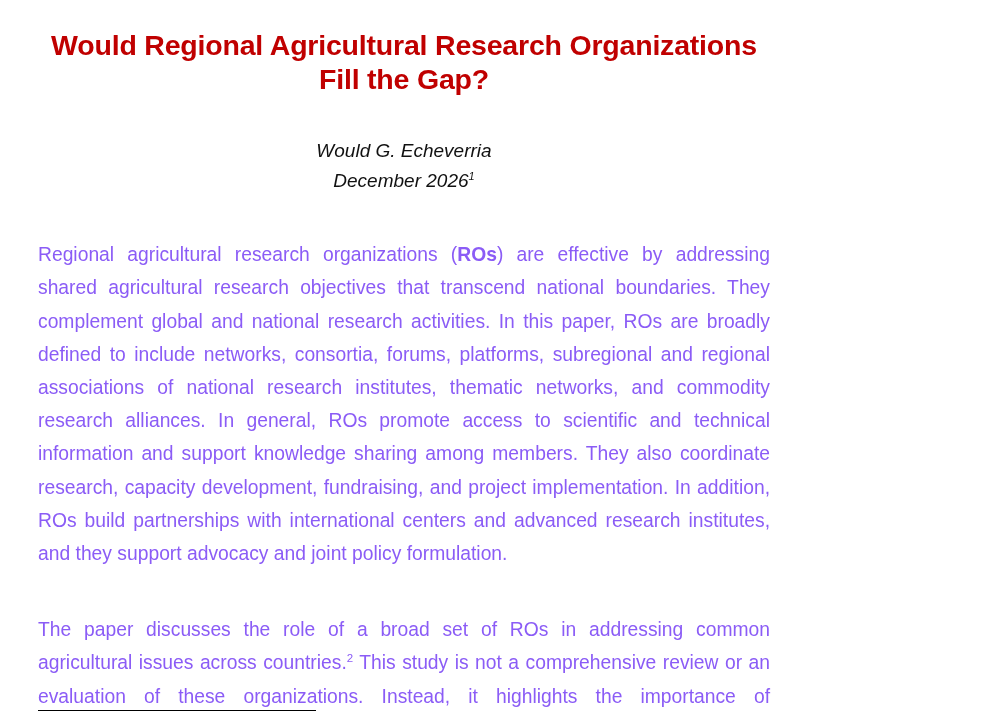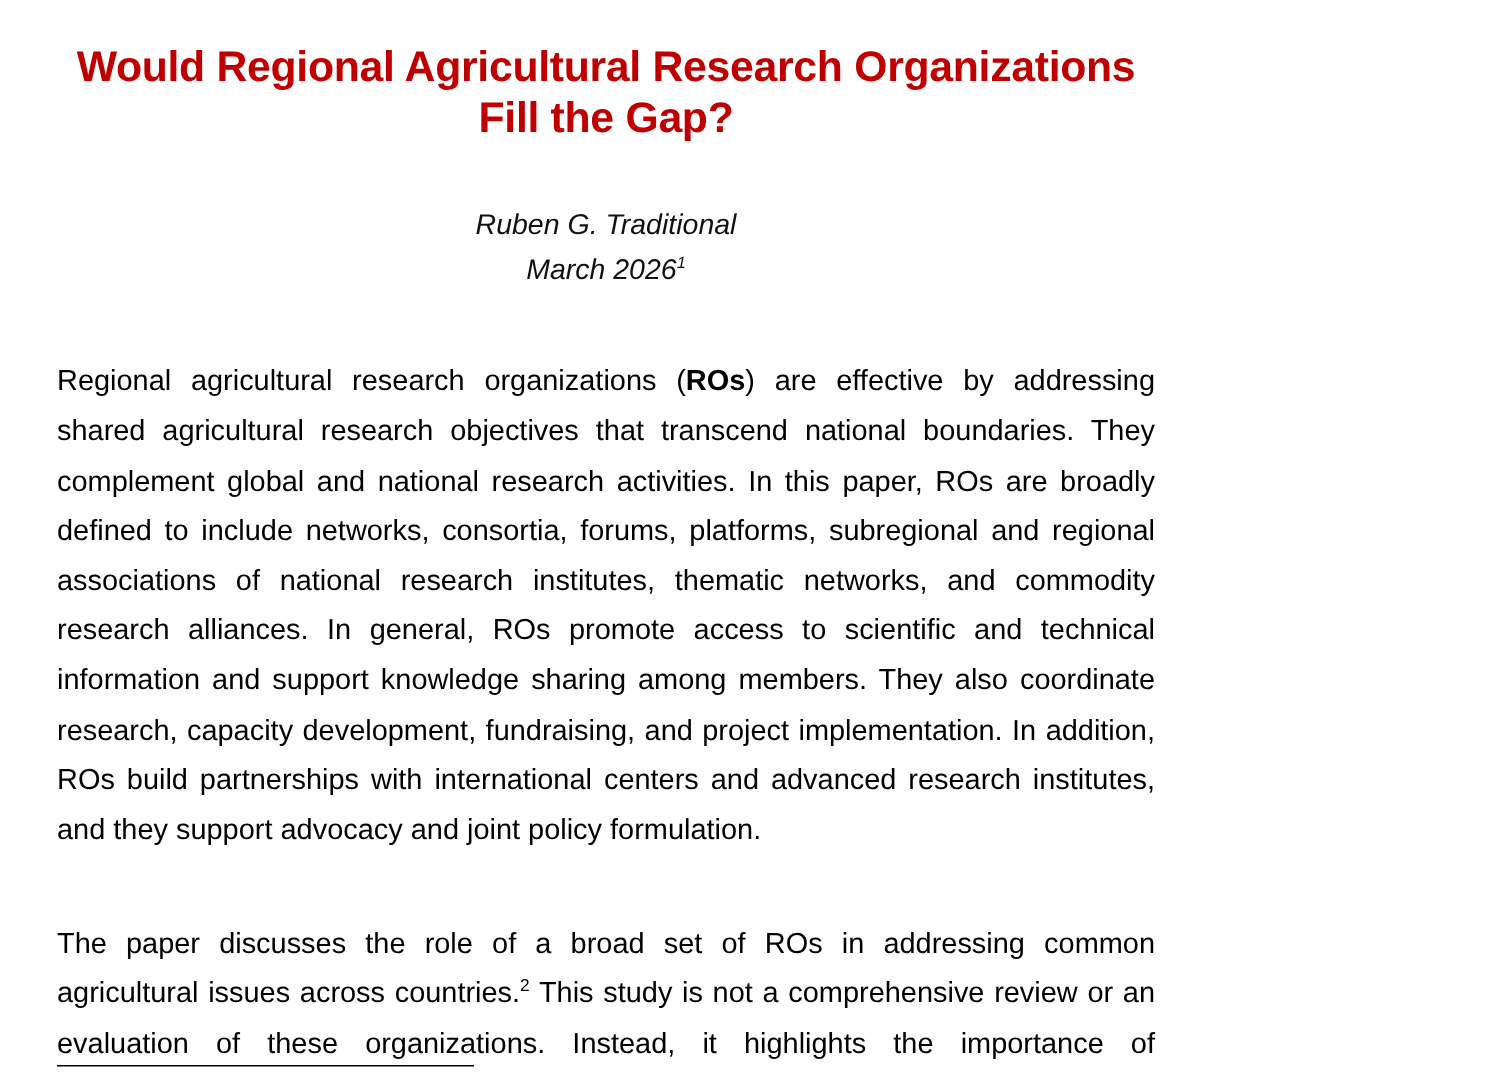--- a/index.html
+++ b/index.html
@@ -48,21 +48,21 @@
   .byline-date sup {
     font-size: 11px;
     vertical-align: super;
     font-style: italic;
   }
   .body-text {
     margin: 0;
     font-size: 19.3px;
     line-height: 1.72;
     text-align: justify;
-    color: #000000;
+    color: #8b5cf6;
     hyphens: none;
   }
   .para-1 {
     margin-top: 43px;
   }
   .para-2 {
     margin-top: 43px;
   }
   .body-text sup {
     font-size: 11.5px;
@@ -78,21 +78,21 @@
   }
 </style>
 </head>
 <body>
 
 <div class="page">
 
   <h1 class="doc-title">Would Regional Agricultural Research Organizations Fill the Gap?</h1>
 
   <div class="byline-block">
-    <span class="byline-author">Ruben G. Traditional</span>
-    <span class="byline-date"><span>March 2026</span><sup>1</sup></span>
+    <span class="byline-author">Would G. Echeverria</span>
+    <span class="byline-date"><span>December 2026</span><sup>1</sup></span>
   </div>
 
   <p class="body-text para-1"><span>Regional agricultural research organizations (</span><strong>ROs</strong><span>) are effective by addressing shared agricultural research objectives that transcend national boundaries. They complement global and national research activities. In this paper, ROs are broadly defined to include networks, consortia, forums, platforms, subregional and regional associations of national research institutes, thematic networks, and commodity research alliances. In general, ROs promote access to scientific and technical information and support knowledge sharing among members. They also coordinate research, capacity development, fundraising, and project implementation. In addition, ROs build partnerships with international centers and advanced research institutes, and they support advocacy and joint policy formulation.</span></p>
   <p class="body-text para-2"><span>The paper discusses the role of a broad set of ROs in addressing common agricultural issues across countries.</span><sup>2</sup><span> This study is not a comprehensive review or an evaluation of these organizations. Instead, it highlights the importance of collaboration among national research systems. It also briefly explores the evolution of ROs. Traditional regional networks may have lost visibility due to funding fatigue, limited results, or because other organizations have taken up their space. At the</span></p>
 
   <div class="footnote-rule"></div>
 </div>
 
 </body></html>

